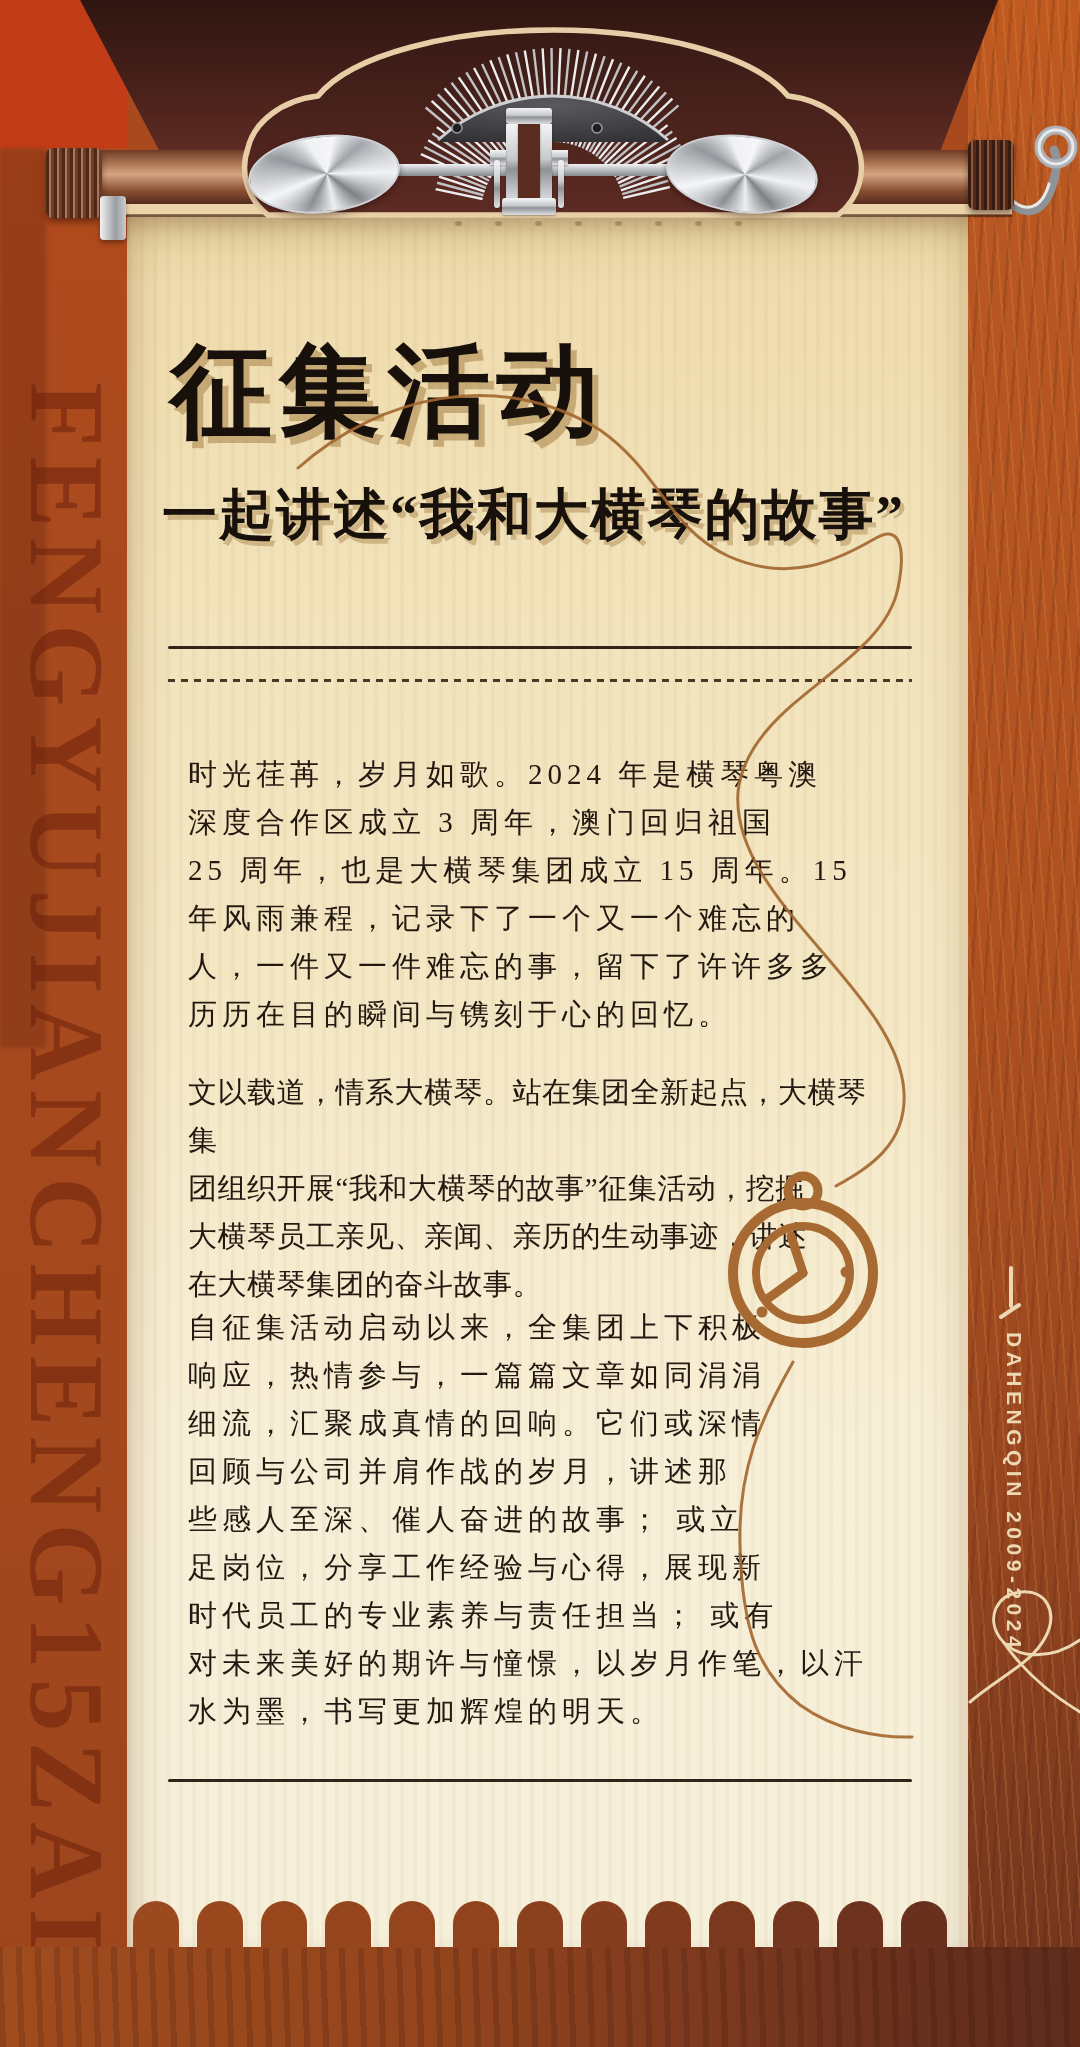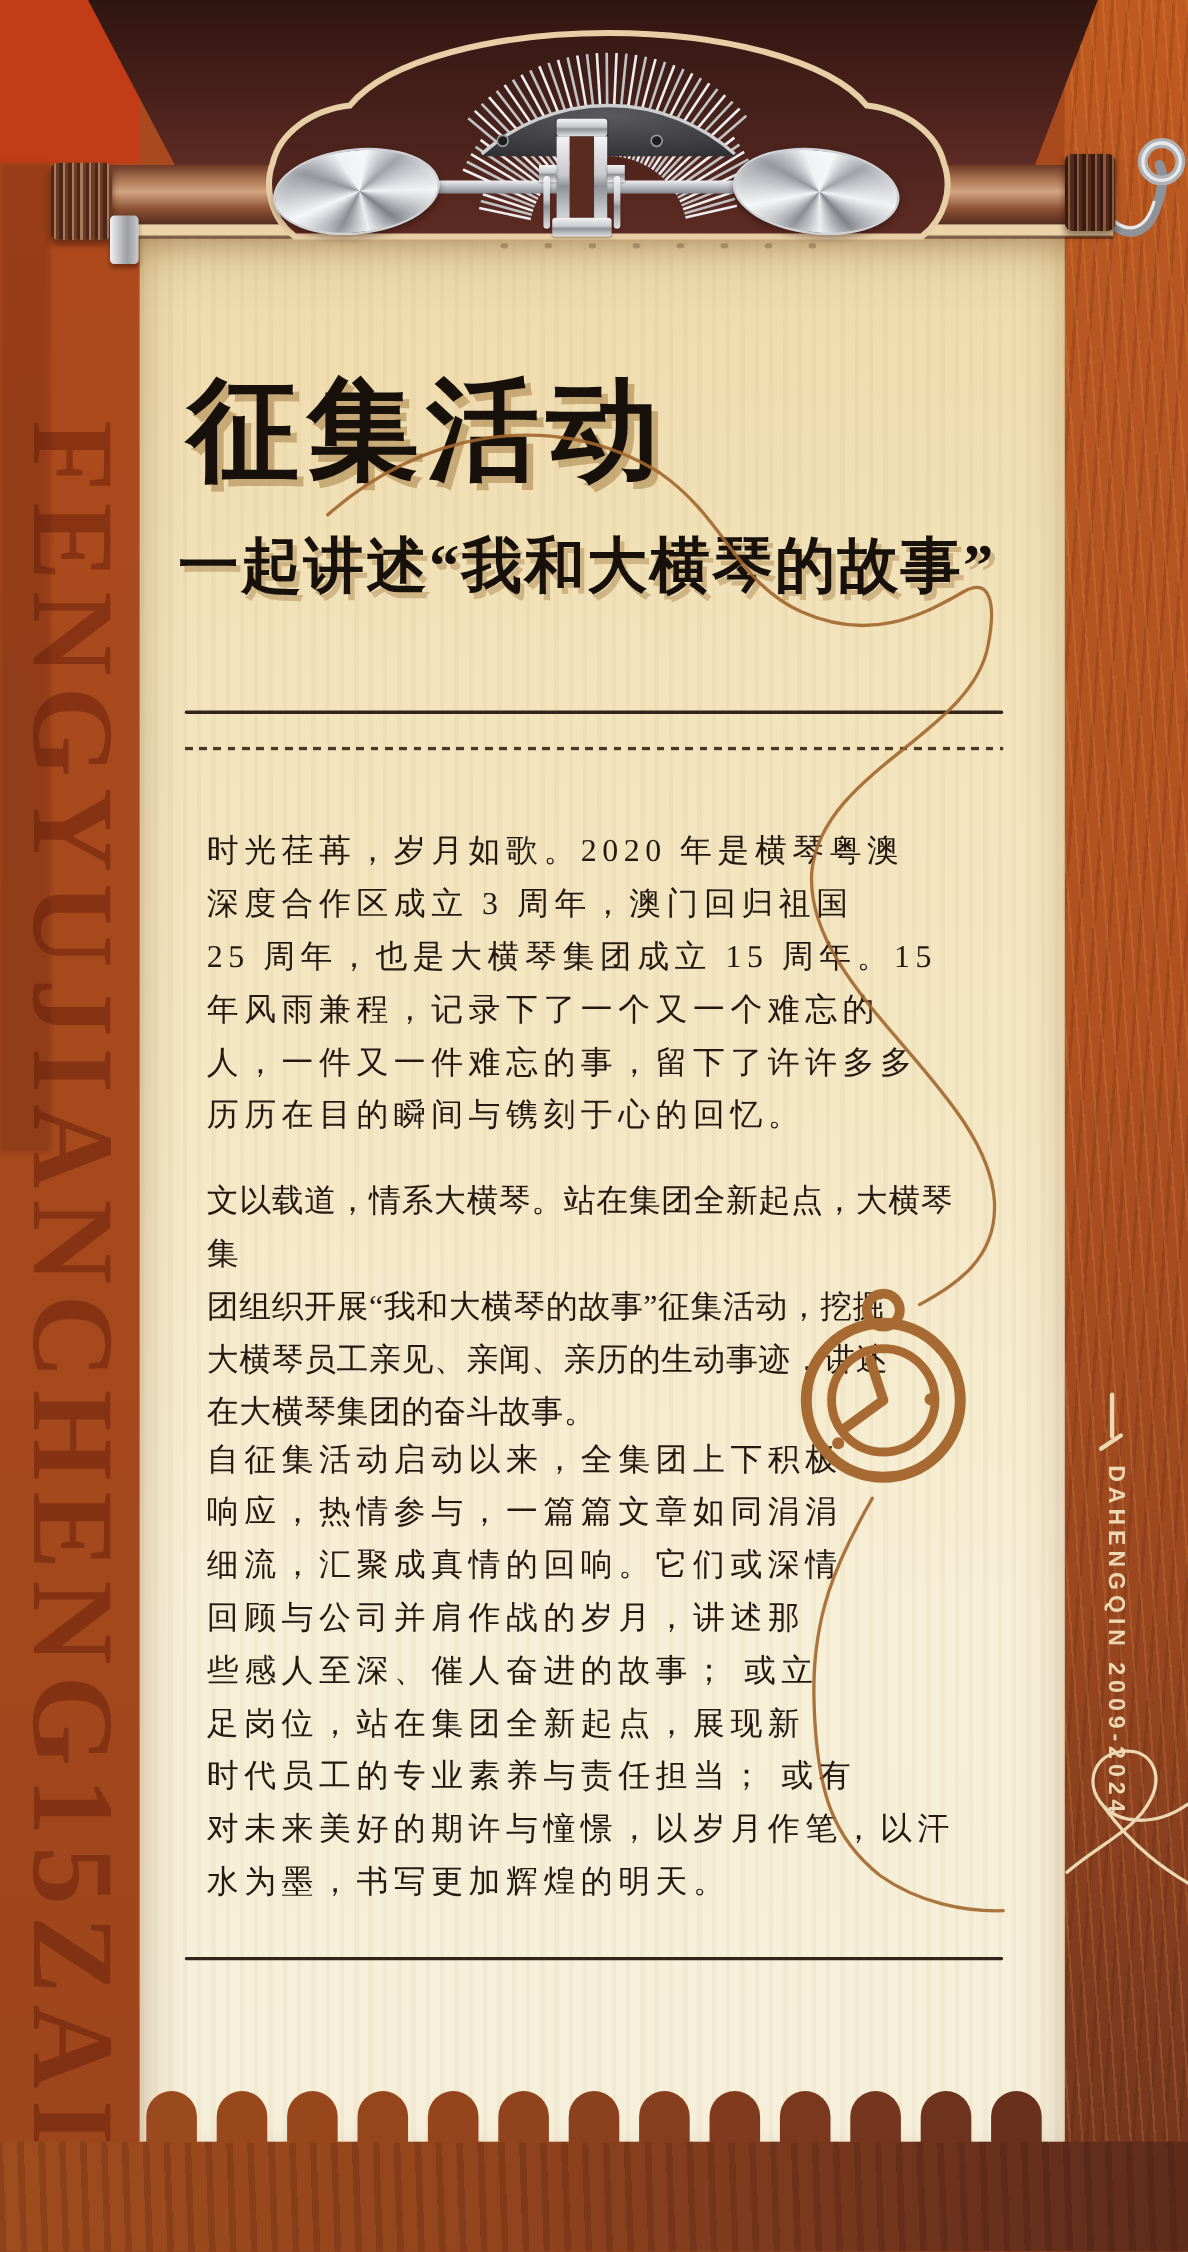--- a/index.html
+++ b/index.html
@@ -177,36 +177,36 @@
       <div class="bump" style="left: 773px; background: rgb(116, 54, 30);"></div>
       <div class="bump" style="left: 837px; background: rgb(110, 51, 30);"></div>
       <div class="bump" style="left: 901px; background: rgb(104, 48, 29);"></div>
     </div>
 
   <div class="title">征集活动</div>
   <div class="subtitle">一起讲述“我和大横琴的故事”</div>
   <div class="rule-solid" style="top:646px;"></div>
   <div class="rule-dashed"></div>
 
-  <div class="body-para p1">时光荏苒，岁月如歌。2020 年是横琴粤澳
+  <div class="body-para p1">时光荏苒，岁月如歌。2024 年是横琴粤澳
 深度合作区成立 3 周年，澳门回归祖国
 25 周年，也是大横琴集团成立 15 周年。15
 年风雨兼程，记录下了一个又一个难忘的
 人，一件又一件难忘的事，留下了许许多多
 历历在目的瞬间与镌刻于心的回忆。</div>
   <div class="body-para p2">文以载道，情系大横琴。站在集团全新起点，大横琴集
 团组织开展“我和大横琴的故事”征集活动，挖掘
 大横琴员工亲见、亲闻、亲历的生动事迹，讲述
 在大横琴集团的奋斗故事。</div>
   <div class="body-para p3">自征集活动启动以来，全集团上下积极
 响应，热情参与，一篇篇文章如同涓涓
 细流，汇聚成真情的回响。它们或深情
 回顾与公司并肩作战的岁月，讲述那
 些感人至深、催人奋进的故事； 或立
-足岗位，站在集团全新起点，展现新
+足岗位，分享工作经验与心得，展现新
 时代员工的专业素养与责任担当； 或有
 对未来美好的期许与憧憬，以岁月作笔，以汗
 水为墨，书写更加辉煌的明天。</div>
 
   <div class="rule-solid" style="top:1779px;"></div>
 
   <div class="v-banner-left">FENGYUJIANCHENG15ZAI</div>
   <div class="v-banner-right">DAHENGQIN 2009-2024</div>
 
   <svg class="abs" style="left:0;top:0;pointer-events:none;" width="1080" height="2047">

